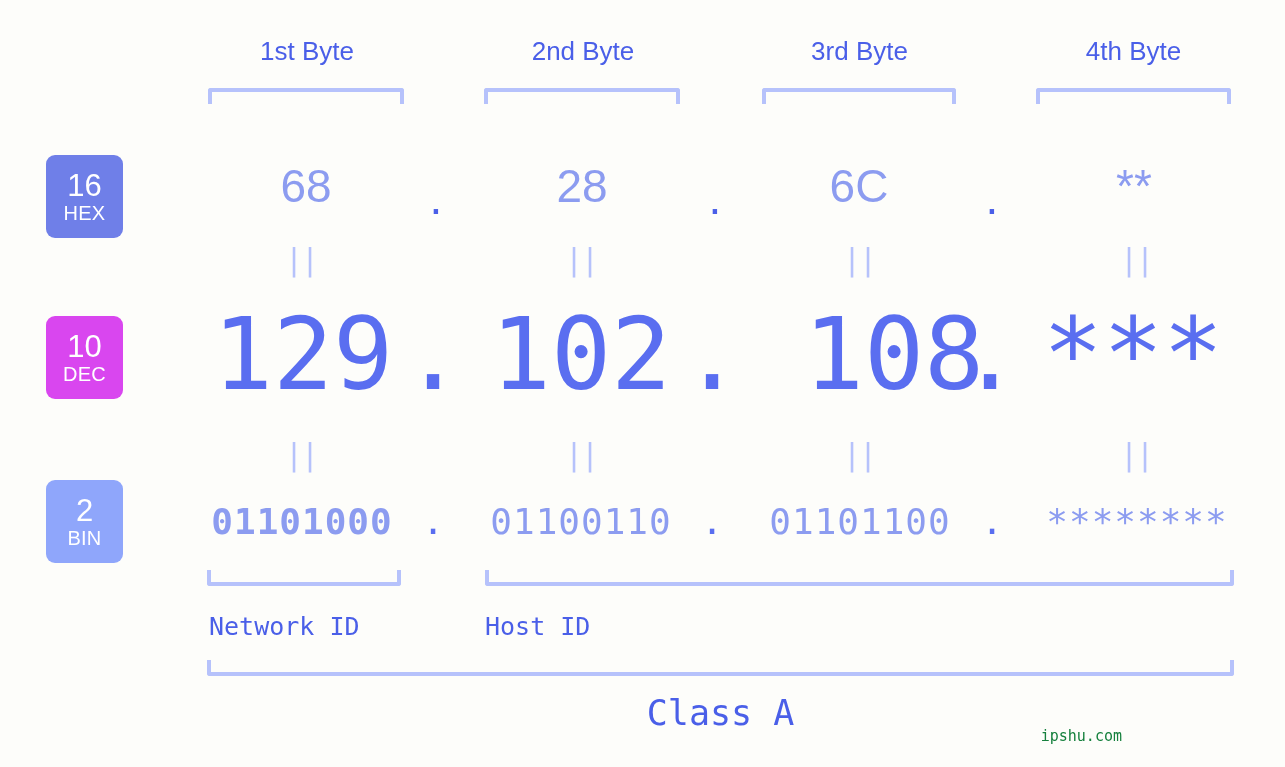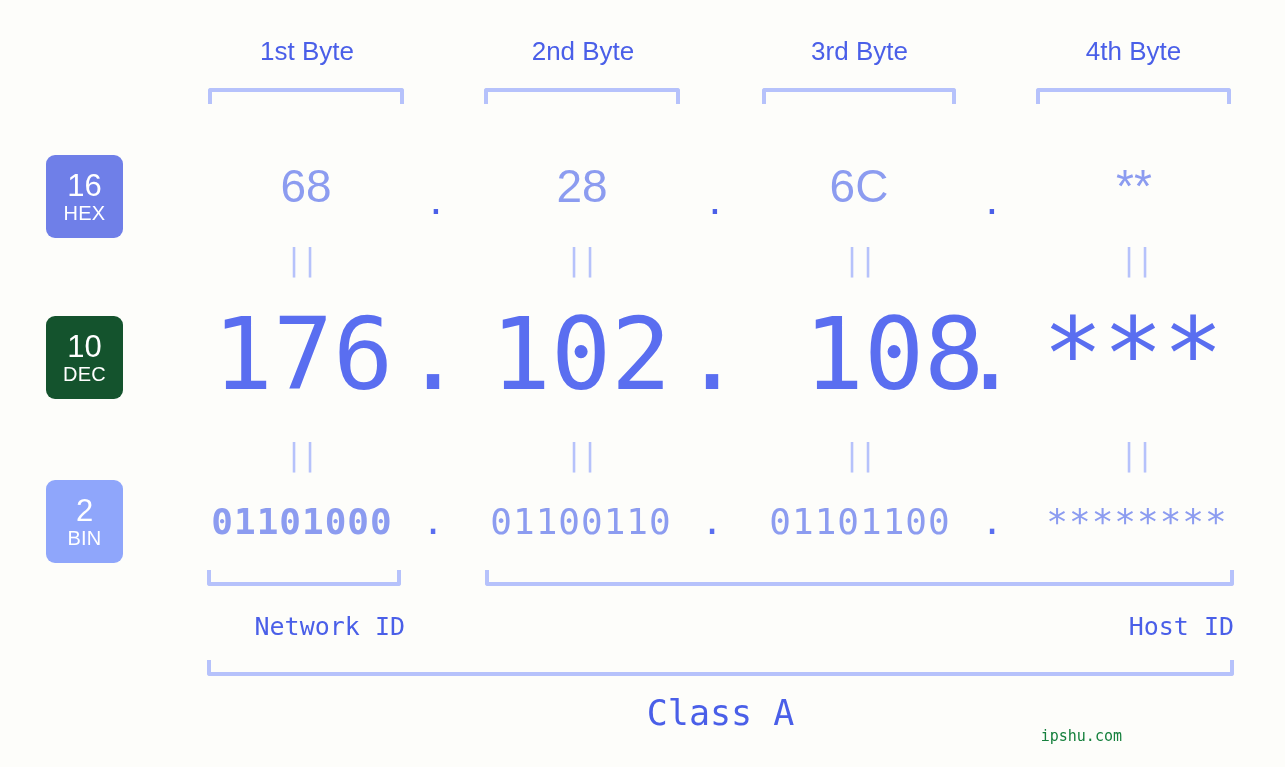--- a/index.html
+++ b/index.html
@@ -76,21 +76,21 @@
     line-height: 33px;
     font-weight: 400;
   }
   .badge .lbl {
     font-size: 20px;
     line-height: 22px;
     font-weight: 400;
     letter-spacing: 0.3px;
   }
   #badge-hex { top: 155px; height: 83px; background: #6f7fe8; }
-  #badge-dec { top: 316px; height: 83px; background: #14532d; }
+  #badge-dec { top: 316px; height: 83px; background: #d946ef; }
   #badge-bin { top: 480px; height: 83px; background: #8fa6fb; }
 
   
   .row { position: absolute; left: 0; width: 1285px; }
 
   .cell {
     position: absolute;
     text-align: center;
     white-space: nowrap;
   }
@@ -145,21 +145,21 @@
     letter-spacing: -2px;
   }
 
   
   .id-label {
     position: absolute;
     font-family: "DejaVu Sans Mono", monospace;
     font-size: 25px;
     line-height: 32px;
     color: #4a5fe8;
-    text-align: right;
+    text-align: left;
     white-space: nowrap;
   }
 
   .class-label {
     position: absolute;
     font-family: "DejaVu Sans Mono", monospace;
     font-size: 35px;
     line-height: 42px;
     color: #4a5fe8;
     text-align: center;
@@ -215,21 +215,21 @@
     <div class="sep" style="left:962px;width:60px;top:12px;">.</div>
     <div class="cell" style="left:1035px;width:198px;">**</div>
   </div>
 
   <div class="eq" style="top:245px;left:251px;width:100px;">||</div>
   <div class="eq" style="top:245px;left:531px;width:100px;">||</div>
   <div class="eq" style="top:245px;left:809px;width:100px;">||</div>
   <div class="eq" style="top:245px;left:1086px;width:100px;">||</div>
 
   <div class="row" id="row-dec" style="top:300px;height:120px;">
-    <div class="cell" style="left:202px;width:202px;">176</div>
+    <div class="cell" style="left:202px;width:202px;">129</div>
     <div class="sep" style="left:400px;width:66px;">.</div>
     <div class="cell" style="left:480px;width:202px;">102</div>
     <div class="sep" style="left:679px;width:66px;">.</div>
     <div class="cell" style="left:793px;width:202px;">108</div>
     <div class="sep" style="left:957px;width:66px;">.</div>
     <div class="cell" style="left:1032px;width:202px;">***</div>
   </div>
 
   <div class="eq" style="top:440px;left:251px;width:100px;">||</div>
   <div class="eq" style="top:440px;left:531px;width:100px;">||</div>

